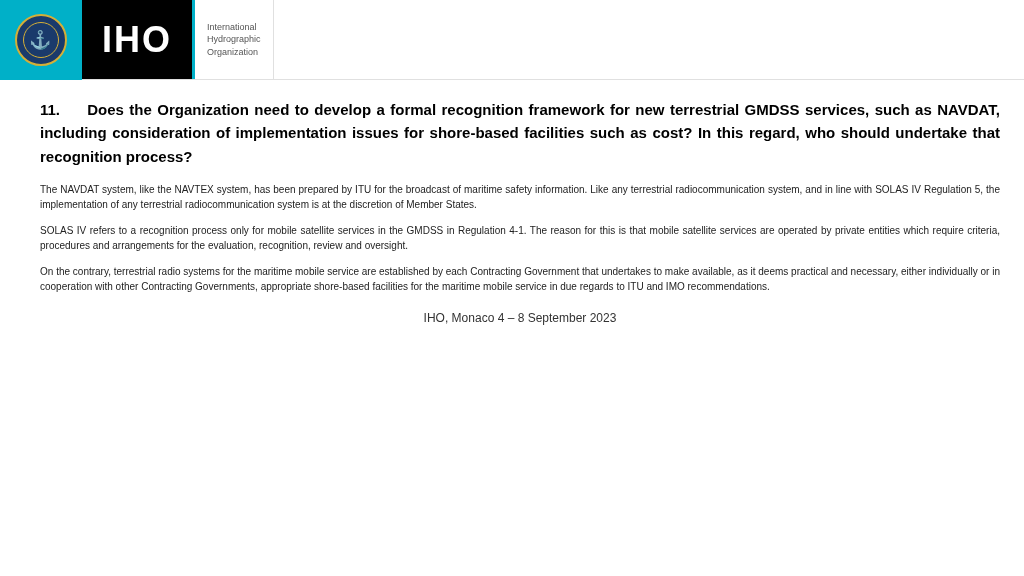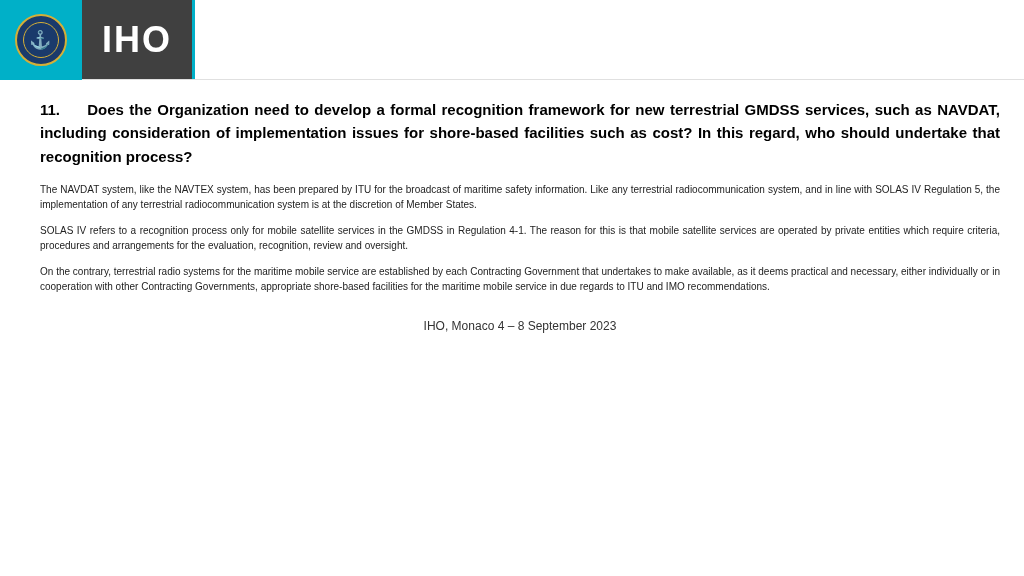--- a/index.html
+++ b/index.html
@@ -62,21 +62,21 @@
       align-items: center;
       justify-content: center;
     }
 
     .anchor-icon {
       font-size: 18px;
       color: #d4af37;
     }
 
     .iho-text-block {
-      background: #404040;
+      background: #000000;
       display: flex;
       align-items: center;
       justify-content: center;
       padding: 0 20px;
       border-right: 3px solid #00b0c8;
     }
 
     .iho-label {
       font-size: 36px;
       font-weight: bold;
@@ -122,39 +122,46 @@
       color: #222222;
       text-align: justify;
       line-height: 1.55;
       margin-bottom: 10px;
     }
 
     .footer-text {
       text-align: center;
       font-size: 12px;
       color: #333;
-      margin-top: 24px;
+      margin-top: 16px;
       padding-bottom: 6px;
     }
   </style>
 </head>
 <body>
 
 <div class="page-container">
 
   <div class="header">
     <div class="logo-block">
       <div class="iho-emblem">
         <div class="iho-emblem-inner">
           <span class="anchor-icon">⚓</span>
         </div>
       </div>
     </div>
     <div class="iho-text-block">
       <span class="iho-label">IHO</span>
+    </div>
+    <div class="org-name-block">
+      <div class="org-name-text">
+        <span>International</span><br>
+        <span>Hydrographic</span><br>
+        <span>Organization</span>
+      </div>
     </div>
   </div>
 
   <div class="content">
 
     <div class="question-block">
       <p class="question-text">
         <span>11.</span>
         &nbsp;&nbsp;&nbsp;
         <span>Does the Organization need to develop a formal recognition framework for new terrestrial GMDSS services, such as NAVDAT, including consideration of implementation issues for shore-based facilities such as cost? In this regard, who should undertake that recognition process?</span>

